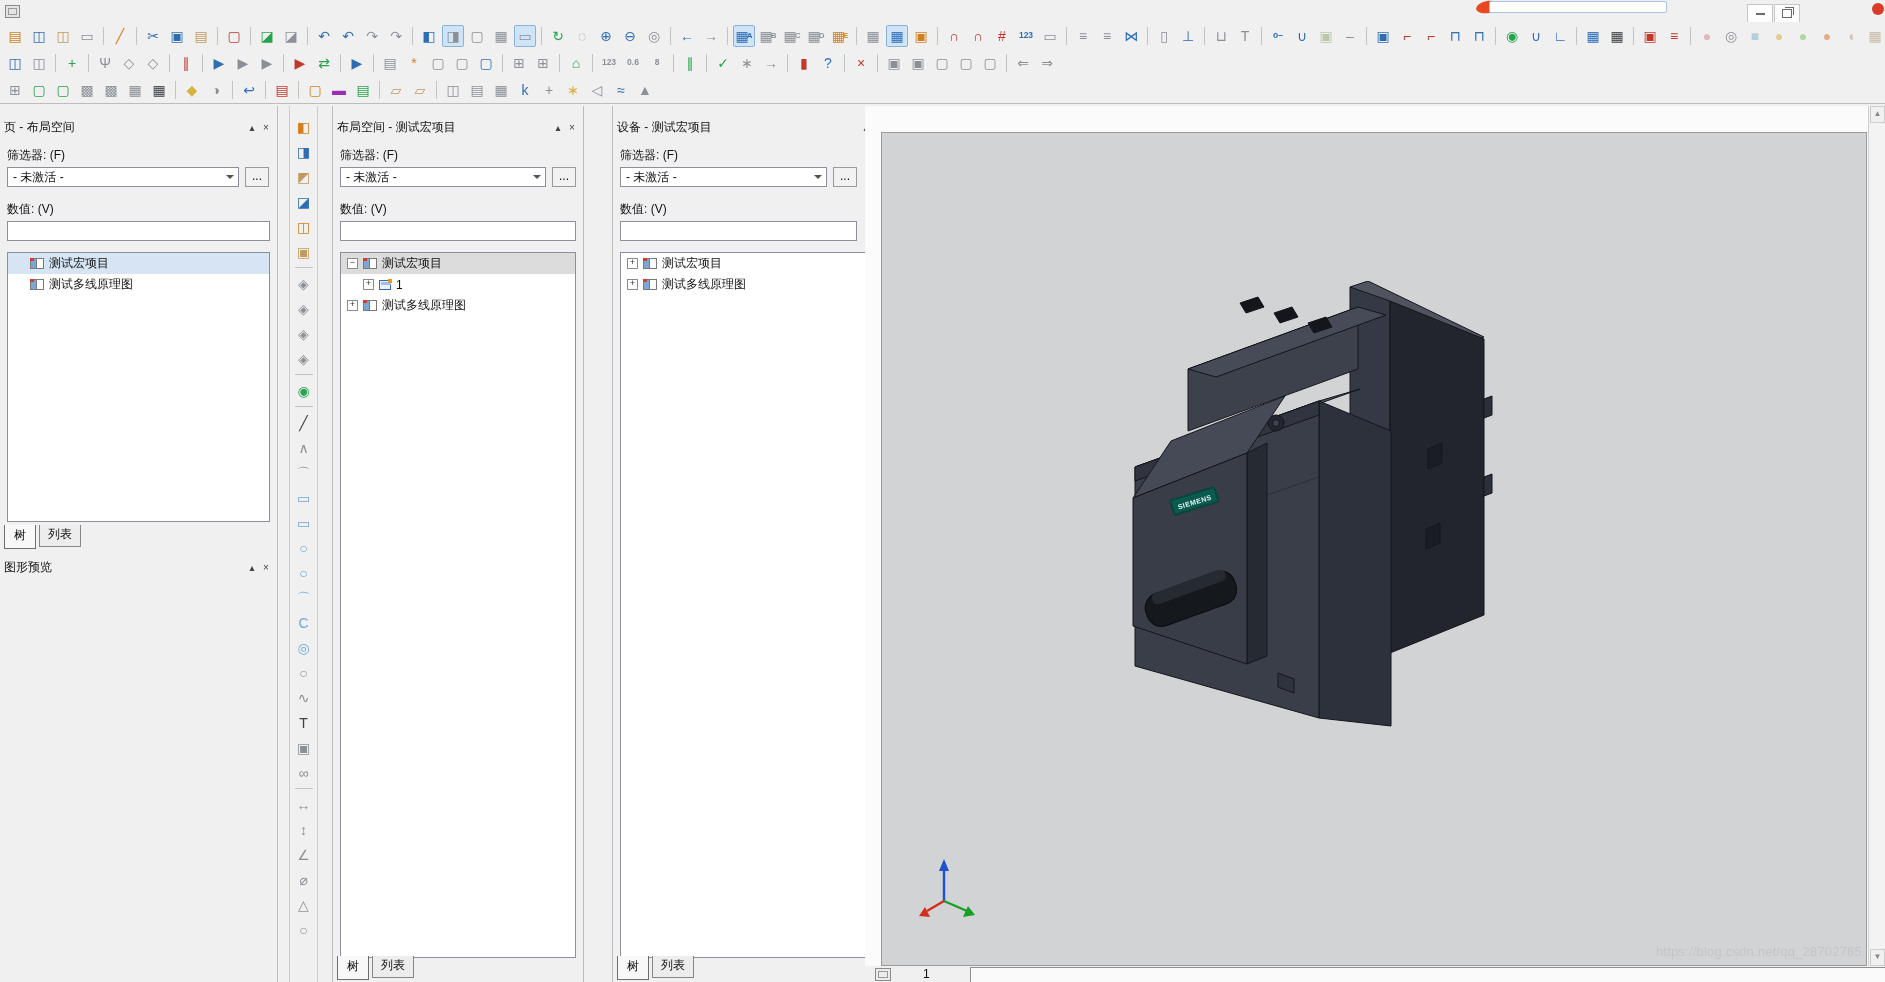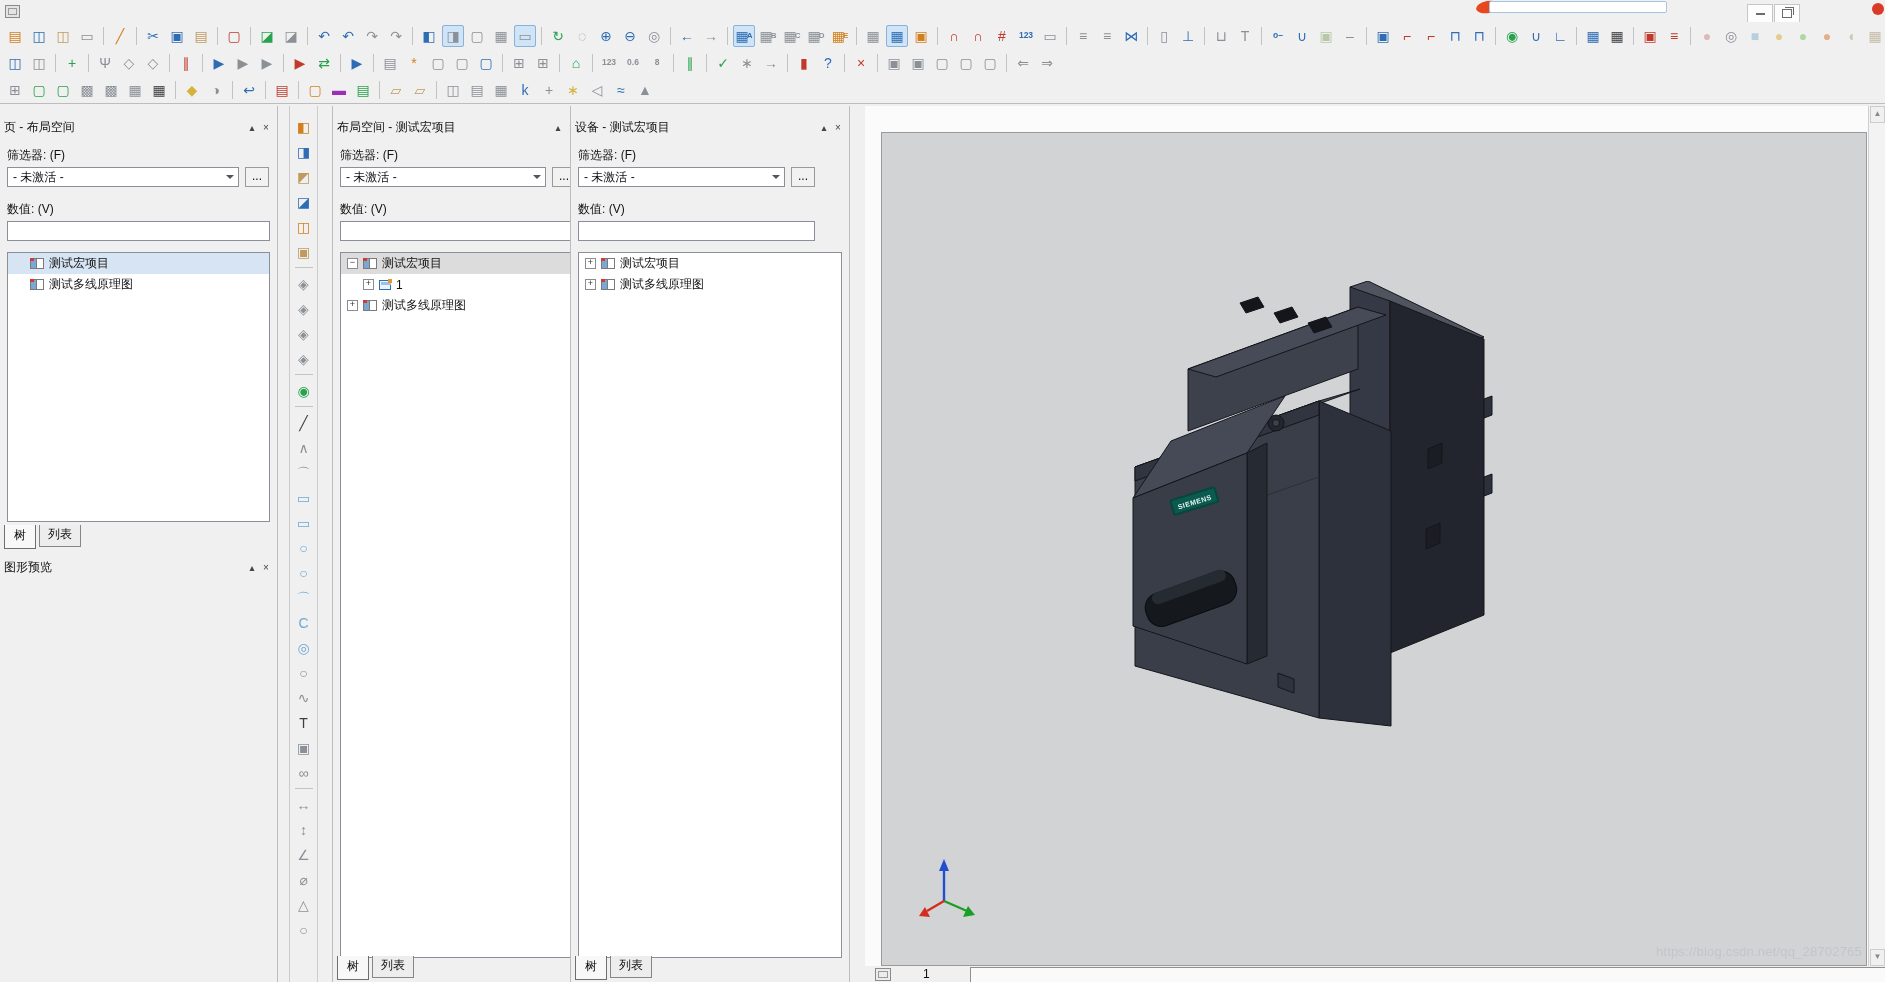--- a/index.html
+++ b/index.html
@@ -30,21 +30,21 @@
   .tb-sep{width:1px;height:18px;background:#c3c3c3;margin:0 4px;flex:none;align-self:center}
   
   .vtb{position:absolute;left:289px;top:106px;bottom:0;width:29px;background:#f0f0f0;border-left:1px solid #cccccc;border-right:1px solid #cccccc;
        display:flex;flex-direction:column;align-items:center;padding-top:8px;box-sizing:border-box}
   .vtb .tb{width:22px;height:21px;margin:1px 0}
   .vtb .tb-sep{width:18px;height:1px;margin:3px 0}
   
   .panel{position:absolute;top:106px;bottom:0;background:#f0f0f0;border-left:1px solid #bcbcbc;border-right:1px solid #bcbcbc;box-sizing:border-box}
   .p1{left:0;width:278px;border-left:none}
   .p2{left:332px;width:252px}
-  .p3{left:570px;width:280px}
+  .p3{left:612px;width:280px}
   .phdr{position:absolute;left:0;right:0;height:18px;display:flex;align-items:center;padding:0 4px;white-space:nowrap;overflow:hidden}
   .phdr .title{flex:1;overflow:hidden;text-overflow:clip}
   .hb{width:14px;text-align:center;color:#444;font-size:10px;cursor:default;flex:none}
   .flabel,.vlabel{position:absolute;left:7px;white-space:nowrap}
   .combo{position:absolute;left:7px;height:20px;background:#fff;border:1px solid #8a8f99;display:flex;align-items:center;padding-left:5px;box-sizing:border-box;cursor:default}
   .combo .cval{flex:1;overflow:hidden;white-space:nowrap}
   .combo .carr{width:16px;height:100%;display:flex;align-items:center;justify-content:center;flex:none}
   .combo .carr::after{content:"";border:4px solid transparent;border-top-color:#555;margin-top:4px}
   .morebtn{position:absolute;height:20px;width:24px;background:#f2f2f2;border:1px solid #9a9a9a;text-align:center;line-height:16px;box-sizing:border-box;cursor:default}
   .vinput{position:absolute;left:7px;height:20px;border:1px solid #8a8f99;background:#fff;box-sizing:border-box;padding:0 4px;font-size:12px;outline:none}

